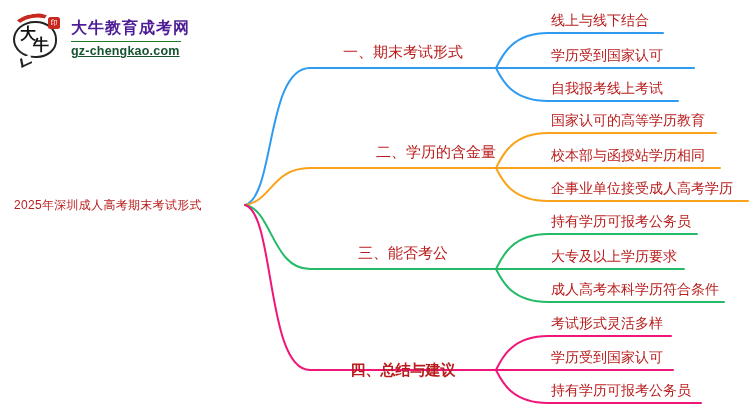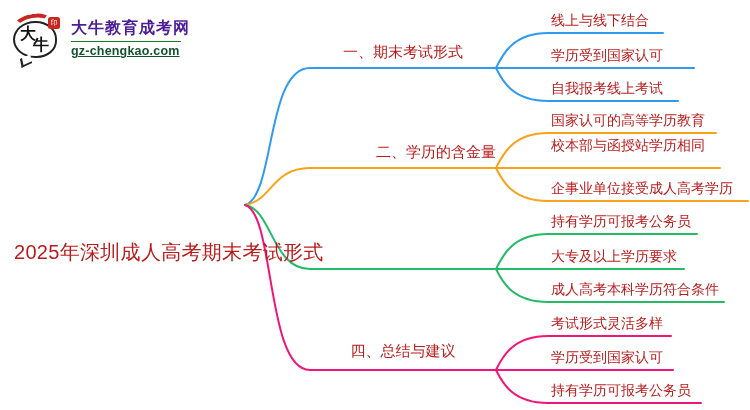--- a/index.html
+++ b/index.html
@@ -37,23 +37,23 @@
   .mark-char.c1{ left:8px;  top:12px; }
   .mark-char.c2{ left:21px; top:23px; }
   .logo-text{ margin-left:9px; }
   .logo-title{ font-size:16px; font-weight:bold; letter-spacing:1px; }
   .logo-divider{ height:1.5px; margin:2px 0 2px 0; width:110px; }
   .logo-domain{ font-size:12.5px; font-weight:bold; letter-spacing:.2px; }
   
   svg.wires{ position:absolute; left:0; top:0; }
   svg.wires path{ fill:none; stroke-width:2; stroke-linecap:round; stroke-linejoin:round; }
   .node{ position:absolute; white-space:nowrap; color:#b91c1c; }
-  .root-node{ left:14px; top:197px; font-size:20px; letter-spacing:.3px;margin-top:42px; }
+  .root-node{ left:14px; top:197px; font-size:12px; letter-spacing:.3px; }
   .branch-node{ left:310px; width:186px; text-align:center; font-size:15px; }
-  .b1{ top:43px; } .b2{ top:143px;text-align:right; } .b3{ top:244px; } .b4{ top:342px; }
+  .b1{ top:43px; } .b2{ top:143px;text-align:right; } .b3{ top:244px; } .b4{ top:361px;font-weight:bold; }
   .leaf-node{ left:551px; font-size:14px; }
 </style>
 </head>
 <body>
 
 <div class="stage">
 
   <div class="logo">
     <div class="logo-mark">
       <div class="red-arc" style="border-top-color: rgb(200, 40, 30);"></div>
@@ -98,28 +98,29 @@
       <path d="M496,370 C502,358 512,336 548,336 H671"></path>
       <path d="M496,370 H673"></path>
       <path d="M496,370 C502,382 512,403 548,403 H701"></path>
     </g>
   </svg>
 
   <div class="node root-node">2025年深圳成人高考期末考试形式</div>
 
   <div class="node branch-node b1">一、期末考试形式</div>
   <div class="node branch-node b2">二、学历的含金量</div>
+  <div class="node branch-node b3">三、能否考公</div>
   <div class="node branch-node b4">四、总结与建议</div>
 
   <div class="node leaf-node" style="top:12px">线上与线下结合</div>
   <div class="node leaf-node" style="top:47px">学历受到国家认可</div>
   <div class="node leaf-node" style="top:80px">自我报考线上考试</div>
 
   <div class="node leaf-node" style="top:112px">国家认可的高等学历教育</div>
-  <div class="node leaf-node" style="top:137px">校本部与函授站学历相同</div>
+  <div class="node leaf-node" style="top:147px">校本部与函授站学历相同</div>
   <div class="node leaf-node" style="top:180px">企事业单位接受成人高考学历</div>
 
   <div class="node leaf-node" style="top:248px">大专及以上学历要求</div>
   <div class="node leaf-node" style="top:213px">持有学历可报考公务员</div>
   <div class="node leaf-node" style="top:281px">成人高考本科学历符合条件</div>
 
   <div class="node leaf-node" style="top:315px">考试形式灵活多样</div>
   <div class="node leaf-node" style="top:349px">学历受到国家认可</div>
   <div class="node leaf-node" style="top:382px">持有学历可报考公务员</div>
 

